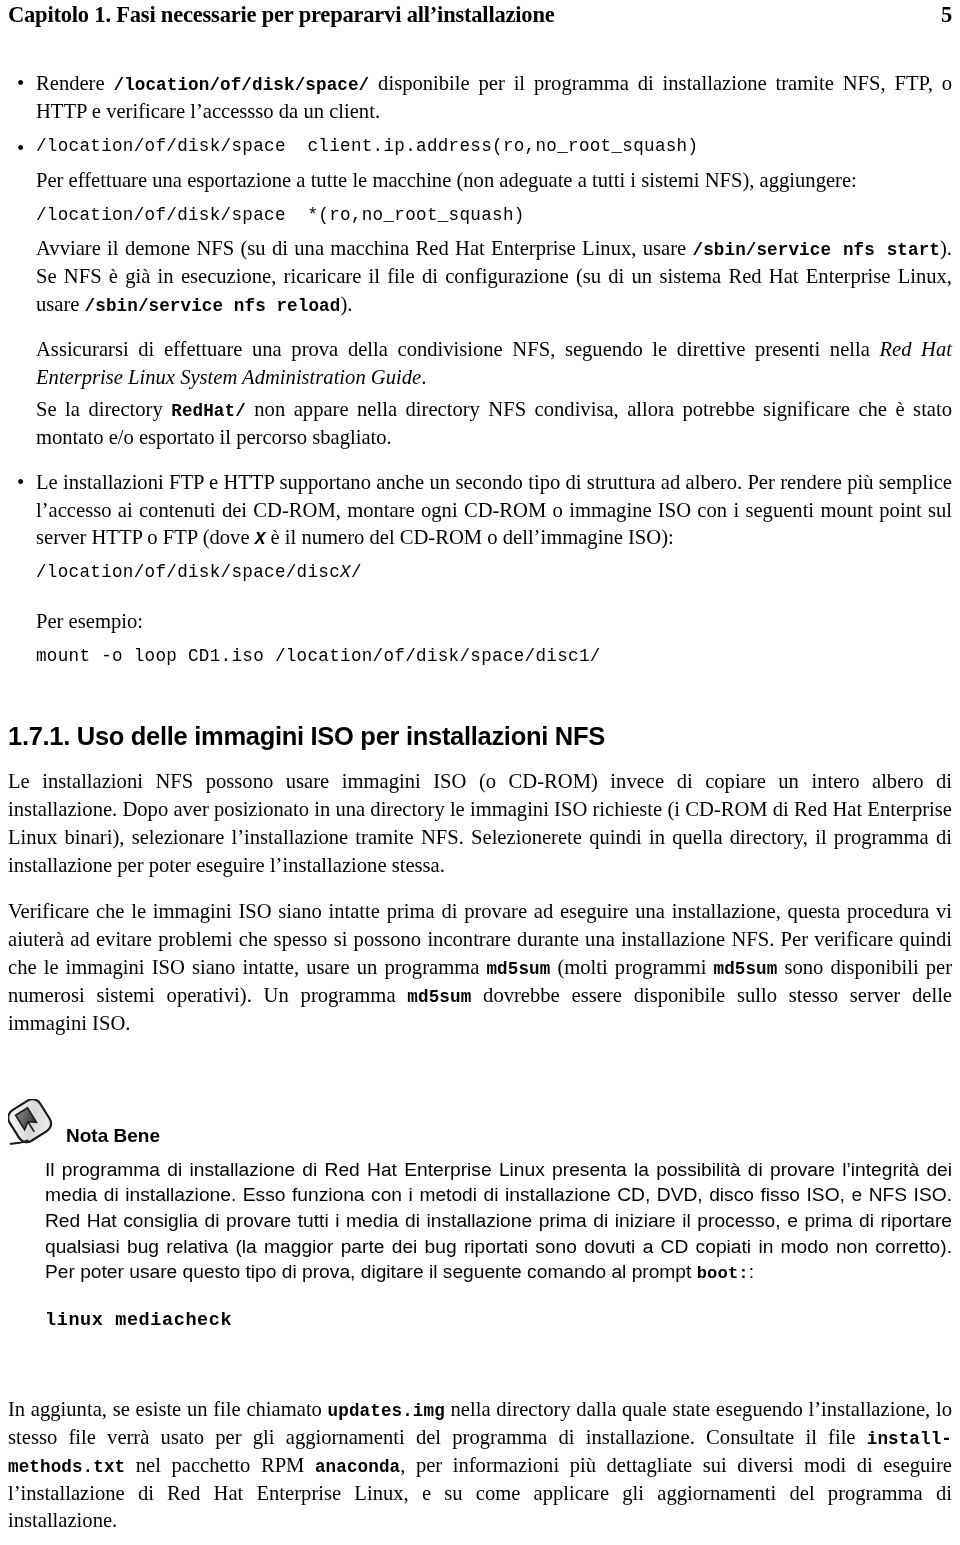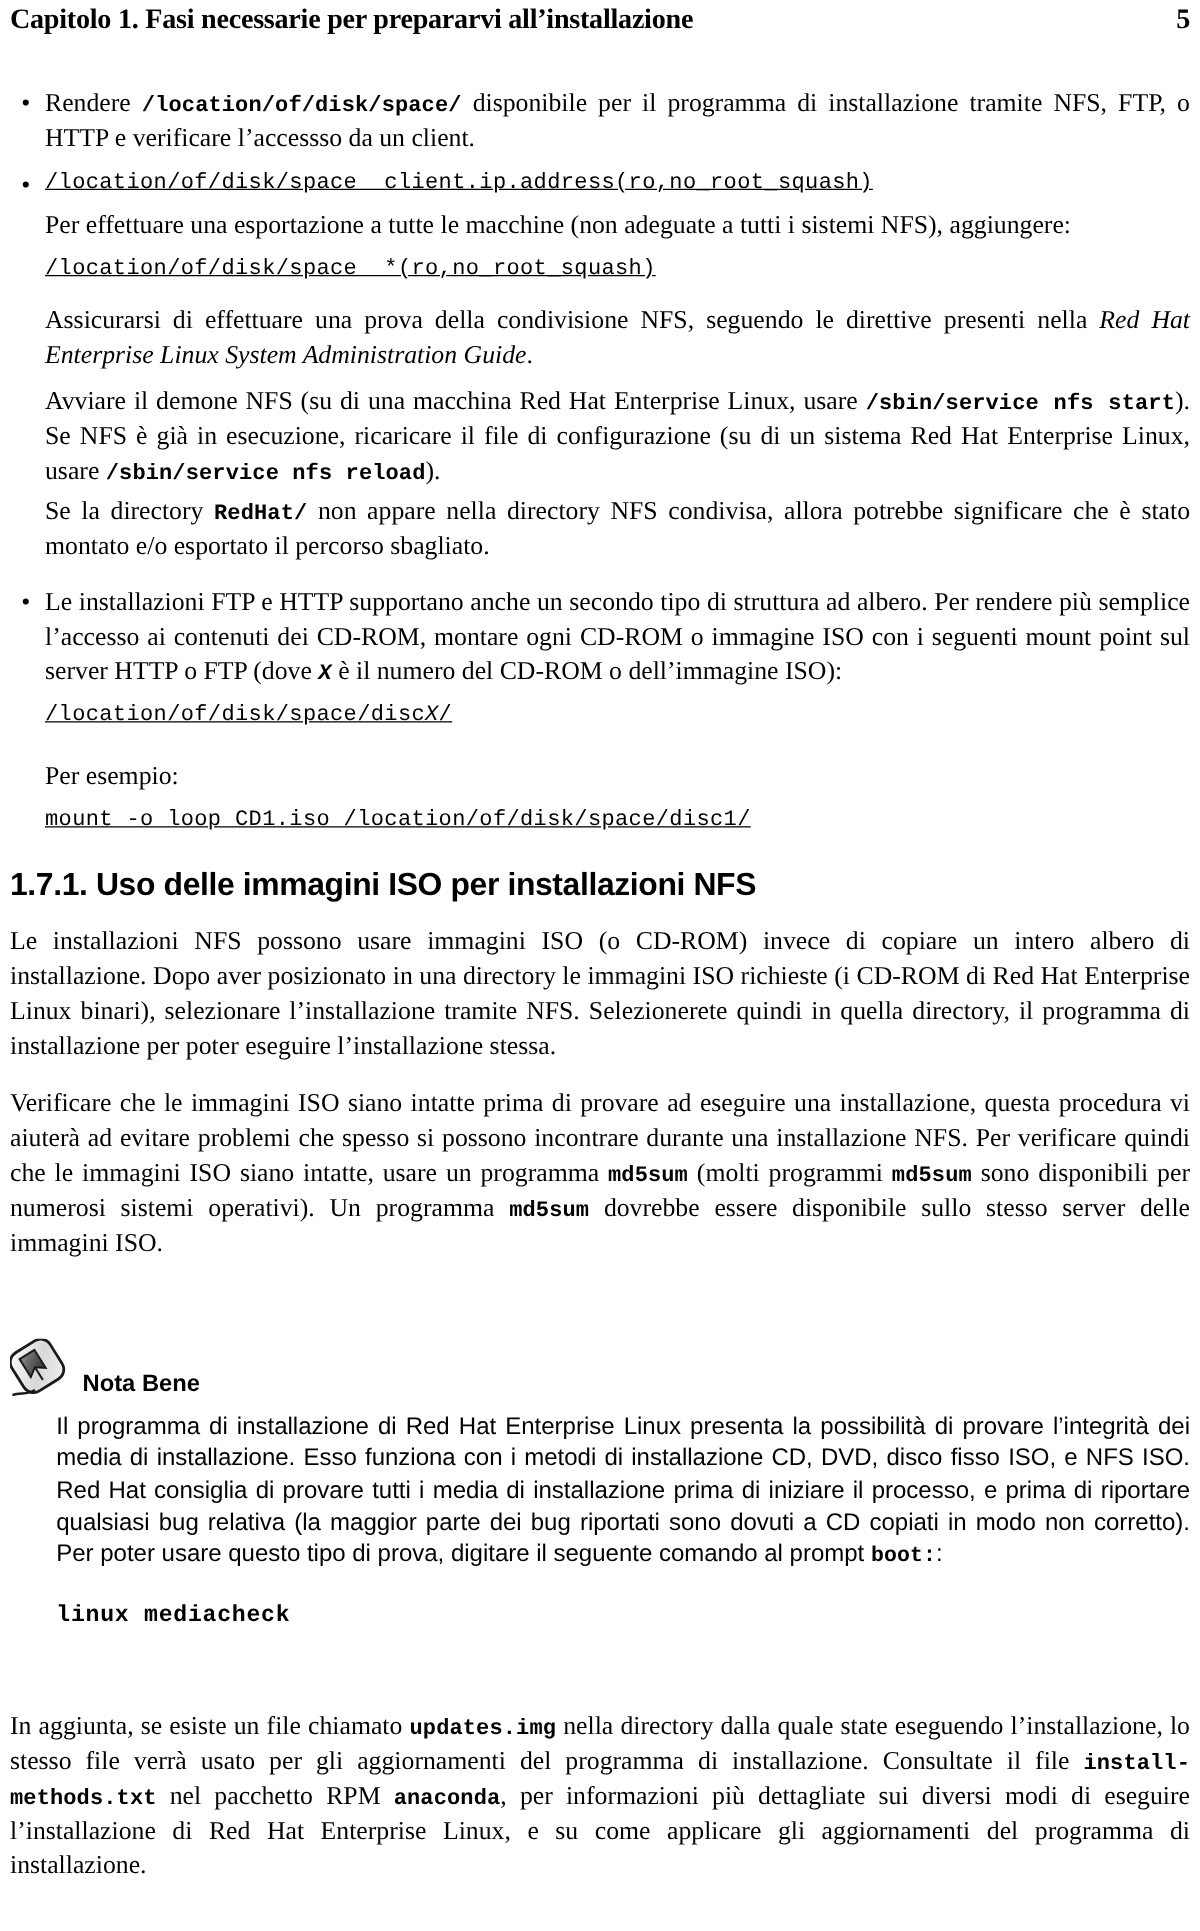--- a/index.html
+++ b/index.html
@@ -84,21 +84,20 @@
     letter-spacing: 0.1px;
     font-weight: bold;
   }
   .codeline {
     font-family: "Liberation Mono", "DejaVu Sans Mono", monospace;
     font-size: 17.6px;
     letter-spacing: 0.3px;
     margin: 9px 0 9px 0;
     white-space: pre;
     line-height: 1.3;
-    text-decoration: underline;
   }
   .mono-italic { font-style: italic; }
   .ital { font-style: italic; }
 
   
   h2.sect {
     font-family: "Liberation Sans", "DejaVu Sans", sans-serif;
     font-weight: bold;
     font-size: 25.5px;
     letter-spacing: -0.3px;
@@ -165,40 +164,40 @@
     <div class="bullet" style="margin-bottom:0;">
       <span class="dot">•</span>
 
 
       <div class="codeline">/location/of/disk/space  client.ip.address(ro,no_root_squash)</div>
 
       <p class="para">Per effettuare una esportazione a tutte le macchine (non adeguate a tutti i sistemi NFS), aggiungere:</p>
 
       <div class="codeline">/location/of/disk/space  *(ro,no_root_squash)</div>
 
+      <p class="para subpara" style="margin-top:9px;"><span>Avviare il demone NFS (su di una macchina Red Hat Enterprise Linux, usare </span><code class="mono">/sbin/service nfs start</code><span>). Se NFS è già in esecuzione, ricaricare il file di configurazione (su di un sistema Red Hat Enterprise Linux, usare </span><code class="mono">/sbin/service nfs reload</code><span>).</span></p>
+
       <p class="para subpara" style="margin-top:17px;"><span>Assicurarsi di effettuare una prova della condivisione NFS, seguendo le direttive presenti nella </span><span class="ital">Red Hat Enterprise Linux System Administration Guide</span><span>.</span></p>
-
-      <p class="para subpara" style="margin-top:9px;"><span>Avviare il demone NFS (su di una macchina Red Hat Enterprise Linux, usare </span><code class="mono">/sbin/service nfs start</code><span>). Se NFS è già in esecuzione, ricaricare il file di configurazione (su di un sistema Red Hat Enterprise Linux, usare </span><code class="mono">/sbin/service nfs reload</code><span>).</span></p>
 
       <p class="para subpara" style="margin-top:4px;"><span>Se la directory </span><code class="mono">RedHat/</code><span> non appare nella directory NFS condivisa, allora potrebbe significare che è stato montato e/o esportato il percorso sbagliato.</span></p>
     </div>
 
     <div class="bullet" style="margin-top:17px;margin-bottom:0;">
       <span class="dot">•</span>
 
       <p class="para"><span>Le installazioni FTP e HTTP supportano anche un secondo tipo di struttura ad albero. Per rendere più semplice l’accesso ai contenuti dei CD-ROM, montare ogni CD-ROM o immagine ISO con i seguenti mount point sul server HTTP o FTP (dove </span><code class="mono mono-italic">X</code><span> è il numero del CD-ROM o dell’immagine ISO):</span></p>
 
       <div class="codeline"><span>/location/of/disk/space/disc</span><span class="mono-italic">X</span><span>/</span></div>
 
       <p class="para" style="margin-top:24px;">Per esempio:</p>
 
       <div class="codeline">mount -o loop CD1.iso /location/of/disk/space/disc1/</div>
     </div>
 
-    <h2 class="sect" style="margin-top:26px;">1.7.1. Uso delle immagini ISO per installazioni NFS</h2>
+    <h2 class="sect" style="margin-top:54px;">1.7.1. Uso delle immagini ISO per installazioni NFS</h2>
 
     <p class="para" style="margin-top:17px;">Le installazioni NFS possono usare immagini ISO (o CD-ROM) invece di copiare un intero albero di installazione. Dopo aver posizionato in una directory le immagini ISO richieste (i CD-ROM di Red Hat Enterprise Linux binari), selezionare l’installazione tramite NFS. Selezionerete quindi in quella directory, il programma di installazione per poter eseguire l’installazione stessa.</p>
 
     <p class="para" style="margin-top:19px;"><span>Verificare che le immagini ISO siano intatte prima di provare ad eseguire una installazione, questa procedura vi aiuterà ad evitare problemi che spesso si possono incontrare durante una installazione NFS. Per verificare quindi che le immagini ISO siano intatte, usare un programma </span><code class="mono">md5sum</code><span> (molti programmi </span><code class="mono">md5sum</code><span> sono disponibili per numerosi sistemi operativi). Un programma </span><code class="mono">md5sum</code><span> dovrebbe essere disponibile sullo stesso server delle immagini ISO.</span></p>
 
     <div class="note" style="margin-top:57px;">
       <div class="note-head">
         <span class="note-icon">
           <svg width="46" height="52" viewBox="0 0 46 52" xmlns="http://www.w3.org/2000/svg">
             <defs>

